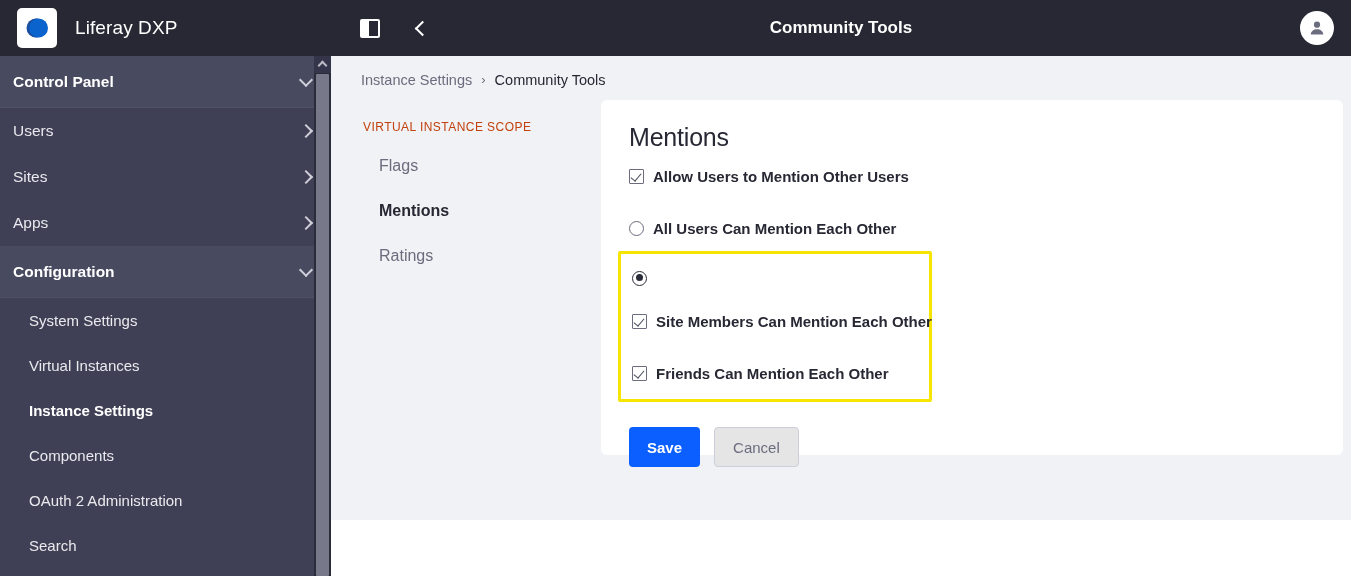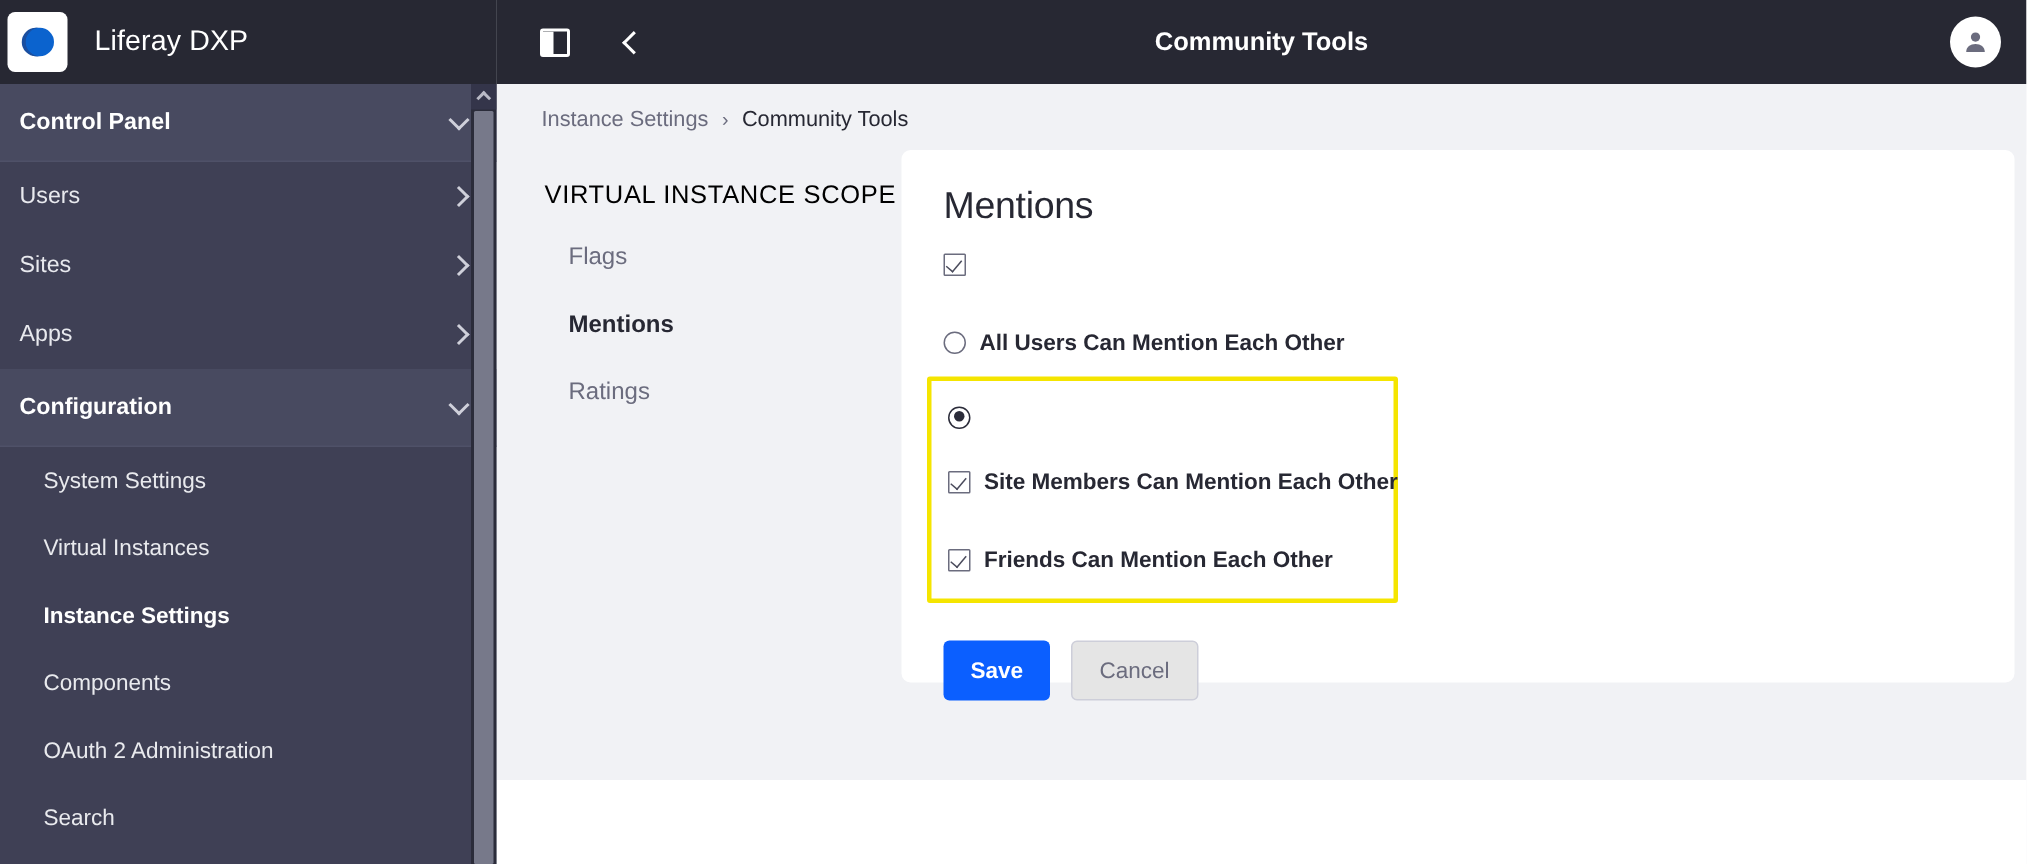--- a/index.html
+++ b/index.html
@@ -17,21 +17,21 @@
     position: relative;
     width: 331px; height: 576px;
     background: #3f4055;
     flex: 0 0 331px;
     display: flex; flex-direction: column;
   }
   .sidebar-brand {
     height: 56px; flex: 0 0 56px;
     background: #272833;
     display: flex; align-items: center;
-    padding-left: 5px;
+    padding-left: 17px;
   }
   .brand-logo {
     width: 40px; height: 40px;
     background: #ffffff;
     border-radius: 5px;
     display: flex; align-items: center; justify-content: center;
     flex: 0 0 40px;
   }
   .brand-logo svg { display: block; }
   .brand-title {
@@ -177,22 +177,22 @@
   .content {
     flex: 1 1 auto;
     display: flex;
     padding: 0 8px 0 30px;
     min-height: 0;
   }
 
   
   .subnav { width: 240px; flex: 0 0 240px; padding-top: 17px; }
   .subnav-title {
-    color: #000000;
-    font-size: 17px;
+    color: #c2410c;
+    font-size: 12px;
     letter-spacing: .45px;
     padding-left: 2px;
     margin-bottom: 23px;
   }
   .subnav-item {
     font-size: 16px;
     color: #6b6c7e;
     padding: 0 0 0 18px;
     height: 45px;
     display: flex; align-items: flex-start;
@@ -409,20 +409,21 @@
         <div class="subnav-item">
           <span>Ratings</span>
         </div>
       </div>
 
       <div class="card">
         <div class="card-title">Mentions</div>
 
         <div class="opt-row">
           <span class="cbox checked"></span>
+          <span class="lbl">Allow Users to Mention Other Users</span>
         </div>
 
         <div class="spacer-22"></div>
 
         <div class="opt-row">
           <span class="radio"></span>
           <span class="lbl">All Users Can Mention Each Other</span>
         </div>
 
         <div class="highlight">

